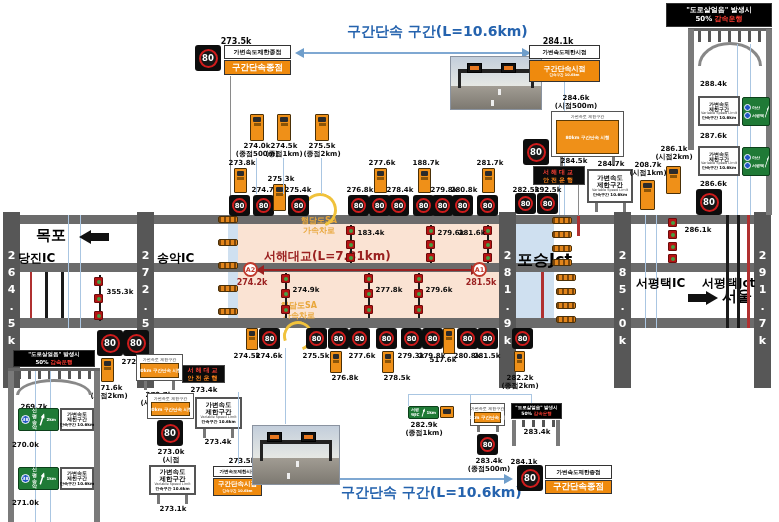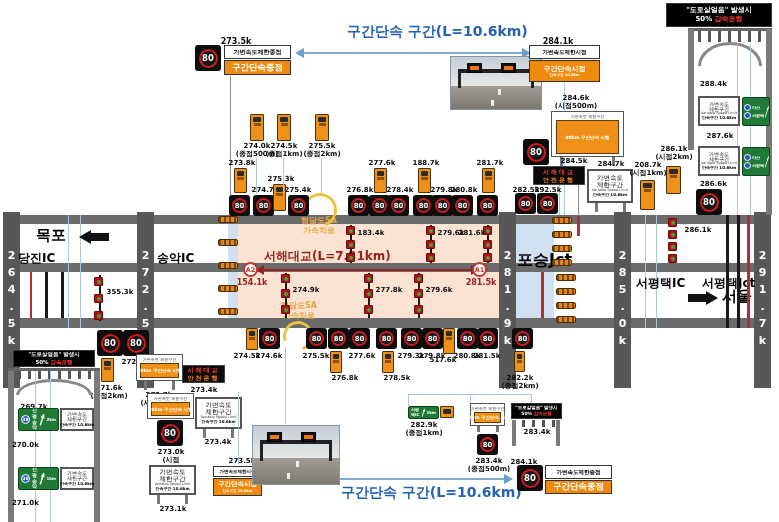--- a/index.html
+++ b/index.html
@@ -11,21 +11,21 @@
   .s80 b{width:15px;height:15px;border:2.2px solid #cf1c1c;border-radius:50%;color:#fff;font-size:7px;font-weight:700;display:flex;align-items:center;justify-content:center;background:#161616;box-sizing:border-box}
   .s80.big{width:26px;height:26px}.s80.big b{width:19px;height:19px;font-size:8.5px}
   .mini{position:absolute;width:9px;height:9px;background:#b51313;border:1px solid #6d0b0b;border-radius:1px;display:flex;align-items:center;justify-content:center;box-sizing:border-box}
   .mini i{width:4px;height:4px;border-radius:50%;background:#44a044}
   .vms{position:absolute;background:#ef9018;border:1px solid #4a3008;border-radius:1px;display:flex;flex-direction:column;align-items:center;padding:2px 1px;gap:1px;box-sizing:border-box}
   .vms i{width:82%;height:5px;background:#2b2b2b;border-radius:1px}
   .vms u{width:70%;height:3px;background:#8a5408}
   .gan{position:absolute;width:20px;height:7px;background:#e2851b;border:1px solid #4a3008;border-radius:2px;background-image:repeating-linear-gradient(90deg,rgba(40,20,0,.55) 0 2px,transparent 2px 5px);box-sizing:border-box}
   .vbar{position:absolute;top:212px;height:176px;width:17px;background:#575757;color:#fff;font-weight:700;font-size:11px;writing-mode:vertical-lr;text-orientation:upright;display:flex;align-items:center;justify-content:center;letter-spacing:4px}
   .vsl{position:absolute;background:#fff;border:2px solid #555;display:flex;flex-direction:column;align-items:center;justify-content:center;text-align:center;line-height:1.05;box-sizing:border-box}
-  .vsl .k{font-size:6.5px;font-weight:400;white-space:pre-line}
+  .vsl .k{font-size:6.5px;font-weight:700;white-space:pre-line}
   .vsl .e{font-size:3.5px;color:#444;white-space:nowrap}
   .vsl .d{font-size:4px;font-weight:700;white-space:nowrap}
   .vsl.sm .k{font-size:5px}
   .leg{position:absolute;width:3px;height:9px;background:#777}
   .combo{position:absolute;background:#fff;border:1.5px solid #555;display:flex;flex-direction:column;align-items:center;padding:2px;gap:1px;box-sizing:border-box}
   .combo .h{font-size:4px;color:#333;white-space:nowrap}
   .combo .o{width:94%;flex:1;background:#ef9018;border:1px solid #5a3a05;color:#fff;font-size:4.5px;font-weight:700;display:flex;align-items:center;justify-content:center;text-align:center;white-space:nowrap;box-sizing:border-box}
   .led{position:absolute;background:#0b0b0b;border:1px solid #444;display:flex;flex-direction:column;align-items:center;justify-content:center;line-height:1.3;box-sizing:border-box}
   .led .r{color:#ff4136;font-size:6px;font-weight:700;letter-spacing:2px}
   .led .o{color:#ff851b;font-size:6px;font-weight:700;letter-spacing:2px}
@@ -113,21 +113,21 @@
       <div class="s"></div>
       <div class="t"></div>
     </div>
   <div class="rl" style="left:722px;top:287px;font-size:15px">서울</div>
 
   <div class="rl dr" style="left:264px;top:248px;font-size:12px">서해대교(L=7.31km)</div>
   <div class="ab" style="left:259px;top:269px;width:215px;height:2px;background:#9a2020"></div>
   <div class="tri rL" style="left:251px;top:265px"></div>
   <div class="tri rR" style="left:471px;top:265px"></div>
   <div class="acirc" style="left:243px;top:262px">A2</div>
-  <div class="lb dr" style="left:235px;top:278px;width:34px;font-size:8px">154.1k</div>
+  <div class="lb dr" style="left:235px;top:278px;width:34px;font-size:8px">274.2k</div>
   <div class="acirc" style="left:472px;top:262px">A1</div>
   <div class="lb dr" style="left:464px;top:278px;width:34px;font-size:8px">281.5k</div>
   <div class="lb" style="left:296px;top:216px;width:46px;color:#e9a73b;font-size:8px">행담도SA
 가속차로</div>
   <div class="lb" style="left:276px;top:301px;width:46px;color:#e9a73b;font-size:8px">행담도SA
 가속차로</div>
   <div class="loop" style="left:303px;top:193px;width:28px;height:28px"></div>
   <div class="loop" style="left:283px;top:321px;width:24px;height:24px"></div>
 
   <div class="redl" style="left:30px;top:272px;width:2px;height:46px"></div>
@@ -445,21 +445,21 @@
           <span class="dot"></span>
           <span>아산</span>
         </div>
     <div class="rw">
           <span class="dot"></span>
           <span>서평택</span>
         </div>
       </div>
     <div class="garr"></div>
   </div>
-  <div class="lb l" style="left:700px;top:132px;width:40px;text-align:center">287.6k</div>
+  <div class="lb l" style="left:700px;top:132px;width:40px;text-align:left">287.6k</div>
   <div class="vsl sm" style="left:698px;top:146px;width:42px;height:30px">
     <span class="k">가변속도
 제한구간</span>
     <span class="e">Variable Speed Limit</span>
     <span class="d">단속구간 10.6km</span>
   </div>
   <div class="gx" style="left:742px;top:147px;width:28px;height:29px">
     <div class="col">
         <div class="rw">
           <span class="dot"></span>

